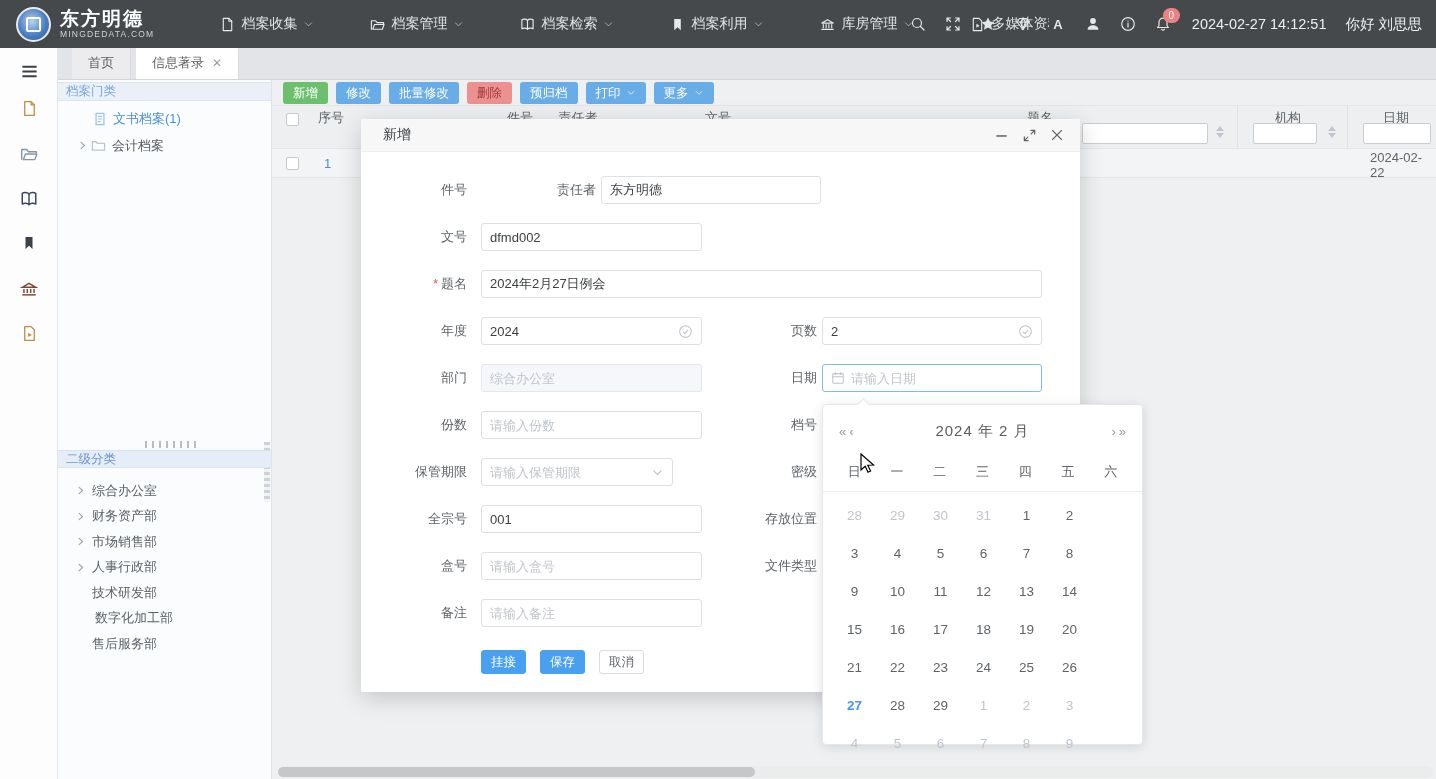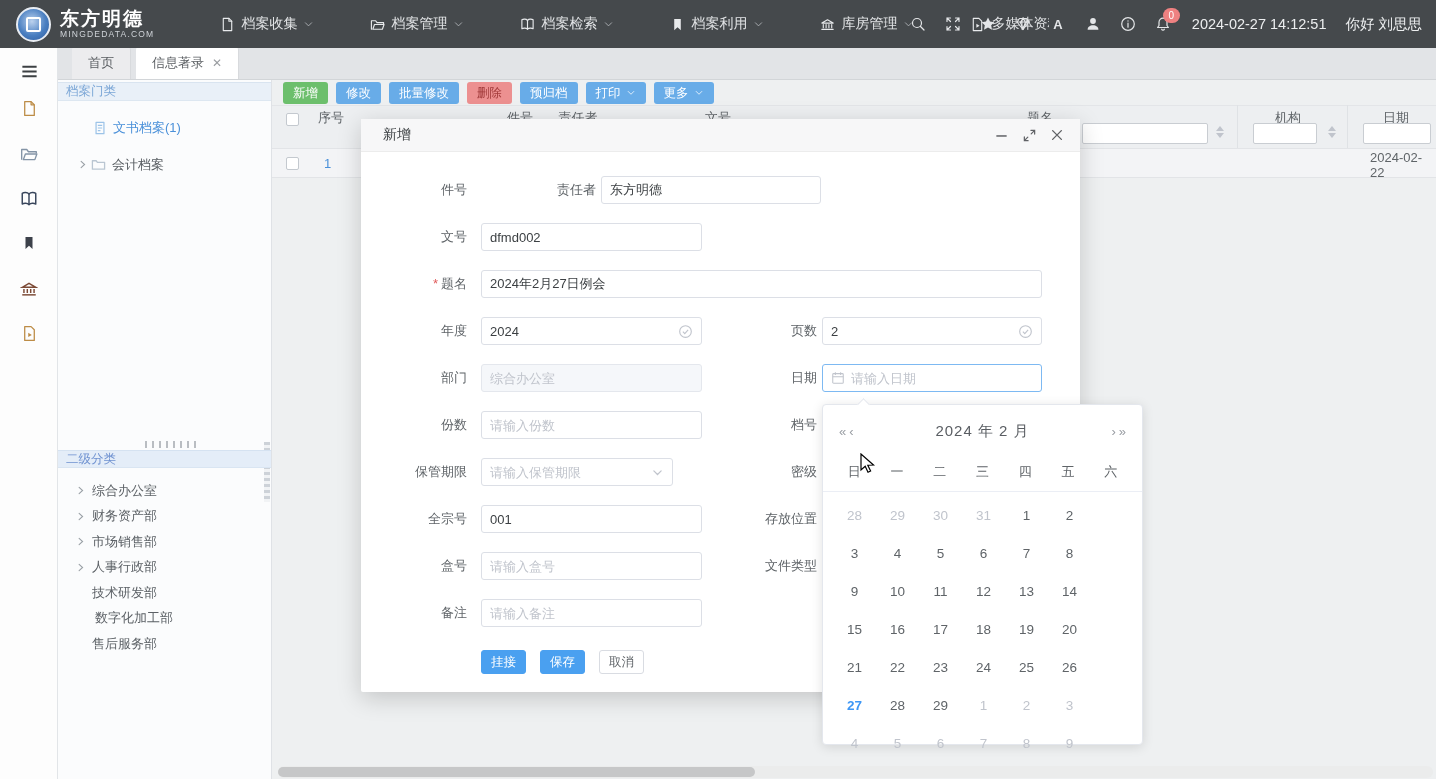--- a/index.html
+++ b/index.html
@@ -38,24 +38,24 @@
   .r-i1 { top:52px; color:#bd8c46; }
   .r-i2 { top:97px; color:#8494a6; }
   .r-i3 { top:142px; color:#39465c; }
   .r-i4 { top:187px; color:#3c414a; }
   .r-i5 { top:232px; color:#7c4a36; }
   .r-i6 { top:277px; color:#bd8c46; }
 
   
   .sidebar { position:absolute; left:58px; top:80px; bottom:0; width:214px; background:#fbfcfd; border-right:1px solid #dfe2e6; z-index:1; }
   .side-h1 { margin-top:2px; height:19px; background:#e9f0f8; border-top:1px solid #d9e4f0; border-bottom:1px solid #dde7f1; color:#7ba6d6; font-size:12.5px; line-height:18px; padding-left:8px;font-family:Liberation Mono, monospace; }
-  .tree { padding-top:13px; }
+  .tree { padding-top:4px; }
   .tree-row { display:flex; align-items:center; height:27px; font-size:13px; }
   .tree-row.sel { color:#4a90d9; }
-  .tree-row.plain { color:#565b60;margin-top:10px; }
+  .tree-row.plain { color:#565b60; }
   .tw { width:14px; display:flex; justify-content:center; color:#9aa0a6; }
   .tree-ic { margin:0 6px 0 2px; }
   .ic-doc { color:#9cc3e8; } .ic-fold { color:#bac6d2; }
   .drag-dots { position:absolute; top:361px; left:87px; width:56px; height:7px;
     background:repeating-linear-gradient(90deg,#b9bdc2 0 2px,transparent 2px 7px); }
   .side-h2 { position:absolute; top:370px; left:0; right:0; height:18px; background:#e4edf8; border-top:1px solid #d5e2f1; border-bottom:1px solid #d9e5f2; color:#6e91d0; font-size:12.5px; line-height:17px; padding-left:8px; }
   .cats { position:absolute; top:398px; left:0; right:0; }
   .cat { display:flex; align-items:center; height:25.5px; font-size:13px; color:#5c6166; }
   .cat .cw { width:16px; margin-left:14px; display:flex; justify-content:center; color:#9aa0a6; }
   .side-scroll { position:absolute; right:1px; top:362px; width:6px; height:60px; background:repeating-linear-gradient(180deg,#cdd2d8 0 3px,#f1f3f5 3px 6px); }

